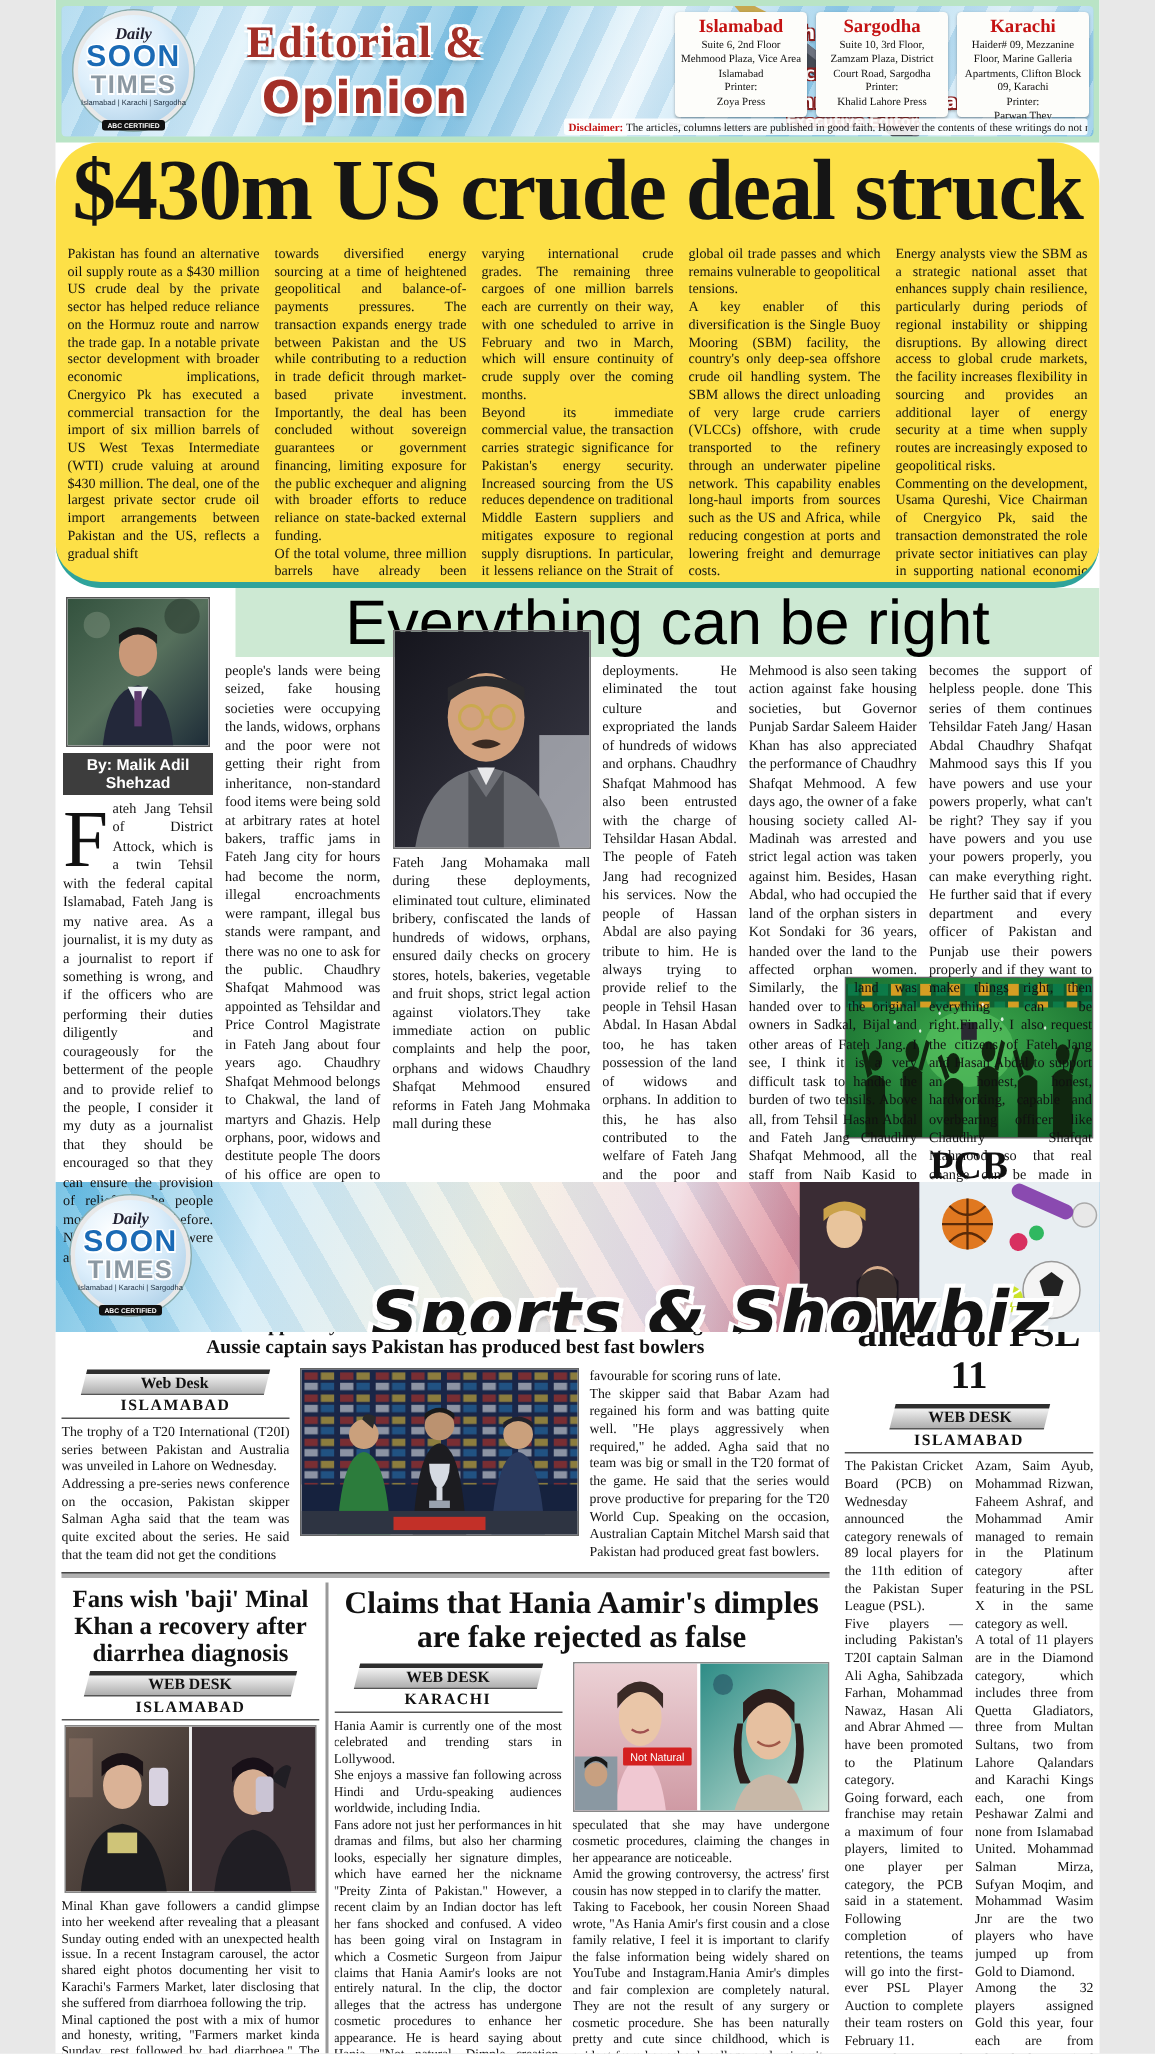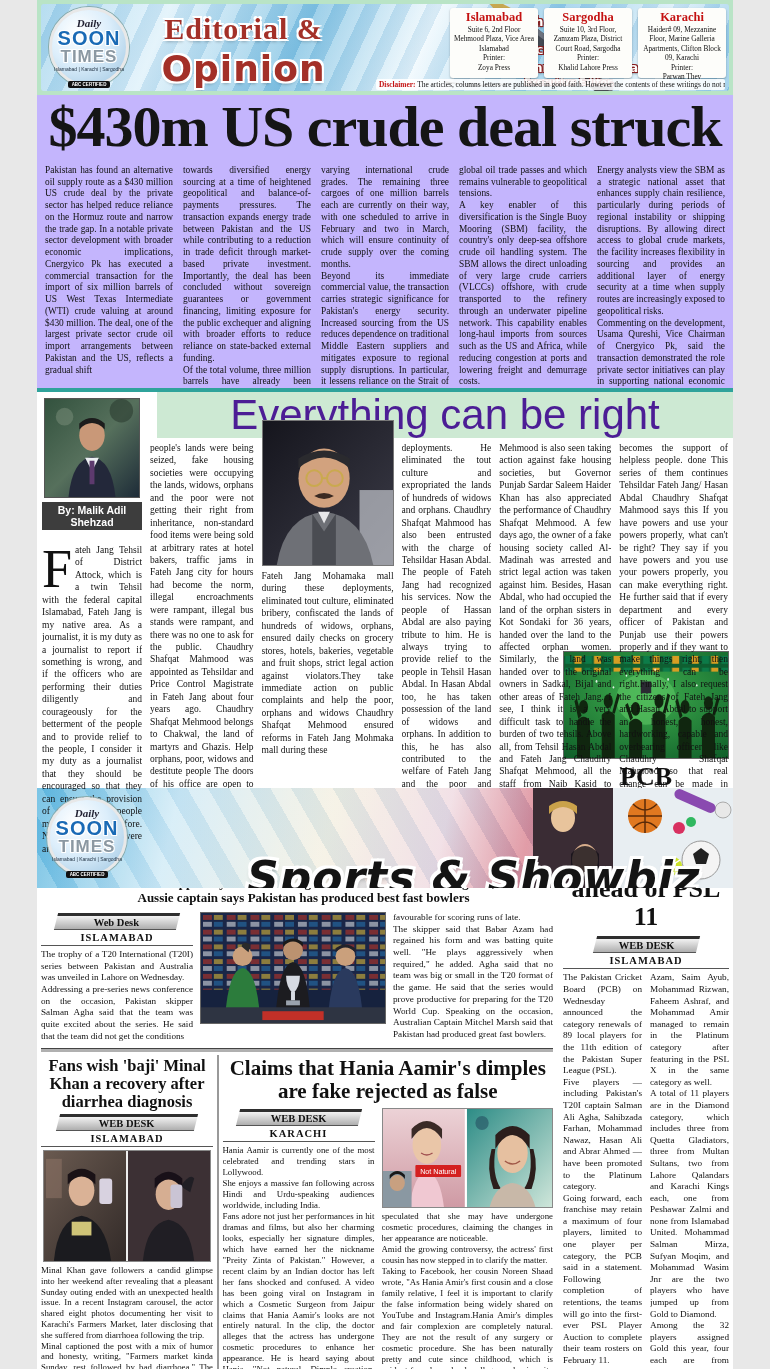--- a/index.html
+++ b/index.html
@@ -22,62 +22,62 @@
     text-shadow:-1px -1px 0 #fff,1px -1px 0 #fff,-1px 1px 0 #fff,1px 1px 0 #fff; }
   .logo .l-times { font:bold 17px "Liberation Sans",sans-serif; color:#8b98a2; letter-spacing:1px; line-height:1;
     text-shadow:-1px -1px 0 #fff,1px -1px 0 #fff,-1px 1px 0 #fff,1px 1px 0 #fff; }
   .logo .l-cities { font:5px "Liberation Sans",sans-serif; color:#234; margin-top:1px; }
   .logo .l-badge { display:inline-block; font:bold 4.5px "Liberation Sans",sans-serif; color:#fff; background:#111;
     padding:1px 4px; border-radius:2px; margin-top:1px; }
   .mast-title { position:absolute; left:105px; top:8px; width:195px; text-align:center; z-index:2;
     font-family:"DejaVu Sans",sans-serif; font-weight:800; color:#a33028; }
   .mast-title .t1 { font-size:30px; letter-spacing:1px;
     text-shadow:-2px -2px 0 #fff,2px -2px 0 #fff,-2px 2px 0 #fff,2px 2px 0 #fff,0 3px 3px rgba(0,0,0,.25);font-family:Liberation Serif, serif; }
-  .mast-title .t2 { font-size:36px; letter-spacing:1px; margin-top:2px;
+  .mast-title .t2 { font-size:30px; letter-spacing:1px; margin-top:2px;
     text-shadow:-2px -2px 0 #fff,2px -2px 0 #fff,-2px 2px 0 #fff,2px 2px 0 #fff,0 3px 3px rgba(0,0,0,.25); }
   .pen-svg { position:absolute; left:385px; top:0; z-index:1; opacity:.9; }
   .editors { position:absolute; left:448px; top:10px; width:160px; text-align:center; z-index:2;
     font-family:"DejaVu Sans",sans-serif; color:#fff; }
   .editors .e-name { font-size:12.5px; font-weight:800;
     text-shadow:-1px -1px 0 #8b1f1f,1px -1px 0 #8b1f1f,-1px 1px 0 #8b1f1f,1px 1px 0 #8b1f1f,0 2px 2px rgba(0,0,0,.4); }
   .editors .e-role { font-size:9.5px; font-weight:700; margin:1px 0 4px;
     text-shadow:-1px -1px 0 #8b1f1f,1px -1px 0 #8b1f1f,-1px 1px 0 #8b1f1f,1px 1px 0 #8b1f1f; }
   .offices { position:absolute; right:3px; top:4px; display:flex; gap:6px; z-index:2; }
   .office { width:88px; height:70px; background:#fdfdfa; border-radius:3px; padding:2px 3px; text-align:center;
     box-shadow:0 1px 2px rgba(0,0,0,.3); }
   .office .o-city { font:bold 12.5px "Liberation Serif",serif; color:#c41212; }
   .office .o-addr { font-size:7.3px; line-height:1.3; color:#111; }
   .office .o-prn  { font-size:7.3px; line-height:1.3; color:#111; }
   .disclaimer { position:absolute; left:335px; right:4px; bottom:1px; z-index:3;
     background:rgba(255,255,255,.88); border-radius:2px; padding:1px 3px;
     font:7.4px "Liberation Serif",serif; color:#111; white-space:nowrap; overflow:hidden; }
   .disclaimer b { color:#c41212; }
 
   
-  .lead { height:297px; background:#c4b5fd; border-bottom:4px solid #2fa39b; padding:2px 8px 6px; overflow:hidden; }
+  .lead { height:297px; background:#fde047; border-bottom:4px solid #2fa39b; padding:2px 8px 6px; overflow:hidden;border-radius:30px; }
   .lead h1 { font:bold 58px/1.05 "Liberation Serif",serif; text-align:center; letter-spacing:-1px; color:#151515; }
   .lead-cols { display:flex; gap:10px; margin-top:7px; }
   .lead-col { flex:1; font-size:9.4px; line-height:1.25; text-align:justify; white-space:pre-line; overflow:hidden; }
 
   
   .opinion { position:relative; height:396px; padding:0 5px; }
   .op-band { position:absolute; left:120px; right:0; top:0; height:46px; background:#cde9d3;
     display:flex; align-items:center; justify-content:center; }
-  .op-band .op-title { font:42px/1 "Liberation Sans",sans-serif; color:#4c1d95; letter-spacing:0; }
+  .op-band .op-title { font:42px/1 "Liberation Sans",sans-serif; color:#000000; letter-spacing:0; }
   .op-cols { position:relative; display:flex; gap:8px; height:100%; z-index:1; }
   .op-col { overflow:hidden; font-size:9.5px; line-height:1.31; text-align:justify; white-space:pre-line; }
   .op-colA { width:116px; padding-top:6px; }
   .op-colB { width:120px; padding-top:50px; }
   .op-colC { width:132px; padding-top:28px; }
   .op-colD { width:104px; padding-top:50px; }
   .op-colE { width:130px; padding-top:50px; }
   .op-colF { width:126px; padding-top:50px; }
   .author-photo { width:96px; height:100px; border:1px solid #555; display:block; margin:0 auto 4px; }
   .byline-bar { background:#3d3d3d; color:#fff; font:bold 10.5px "Liberation Sans",sans-serif;
-    padding:2px 0; text-align:center; margin-bottom:14px; }
+    padding:2px 0; text-align:center; margin-bottom:4px; }
   .dropcap { float:left; font:54px/0.82 "Liberation Serif",serif; padding:3px 3px 0 0; }
   .op-photo { width:132px; height:146px; border:1px solid #777; display:block; margin-bottom:4px; }
 
   
   .sports { position:relative; height:100px; overflow:hidden;
     background:linear-gradient(103deg,#56b4de 0%,#cfeaf6 20%,#f4efe0 42%,#efd9e0 58%,#d9808e 70%,#74bde2 85%,#3f9fd2 100%); }
   .sports:before { content:""; position:absolute; inset:0;
     background:repeating-linear-gradient(60deg, rgba(255,255,255,.22) 0 18px, rgba(120,180,220,.15) 18px 36px); }
   .logo-sports { left:10px; top:9px; }
   .sports-title { position:absolute; left:210px; top:22px; z-index:2;

